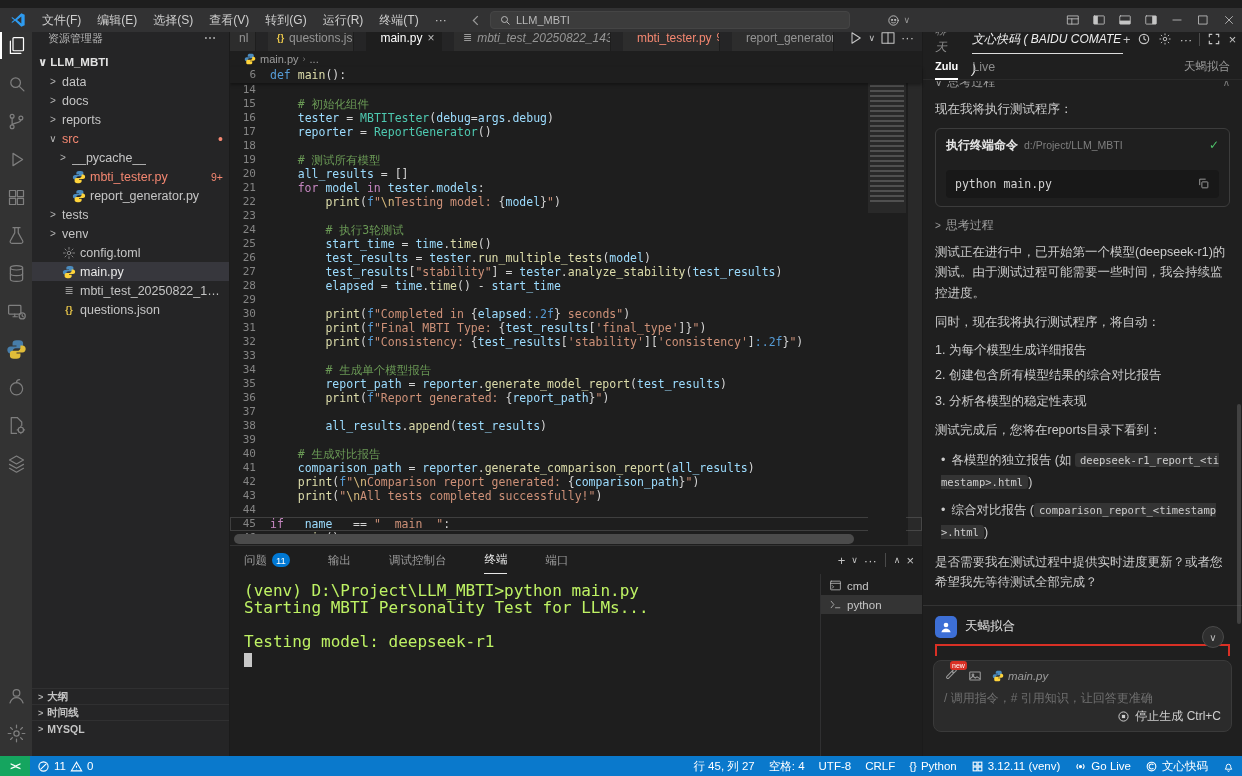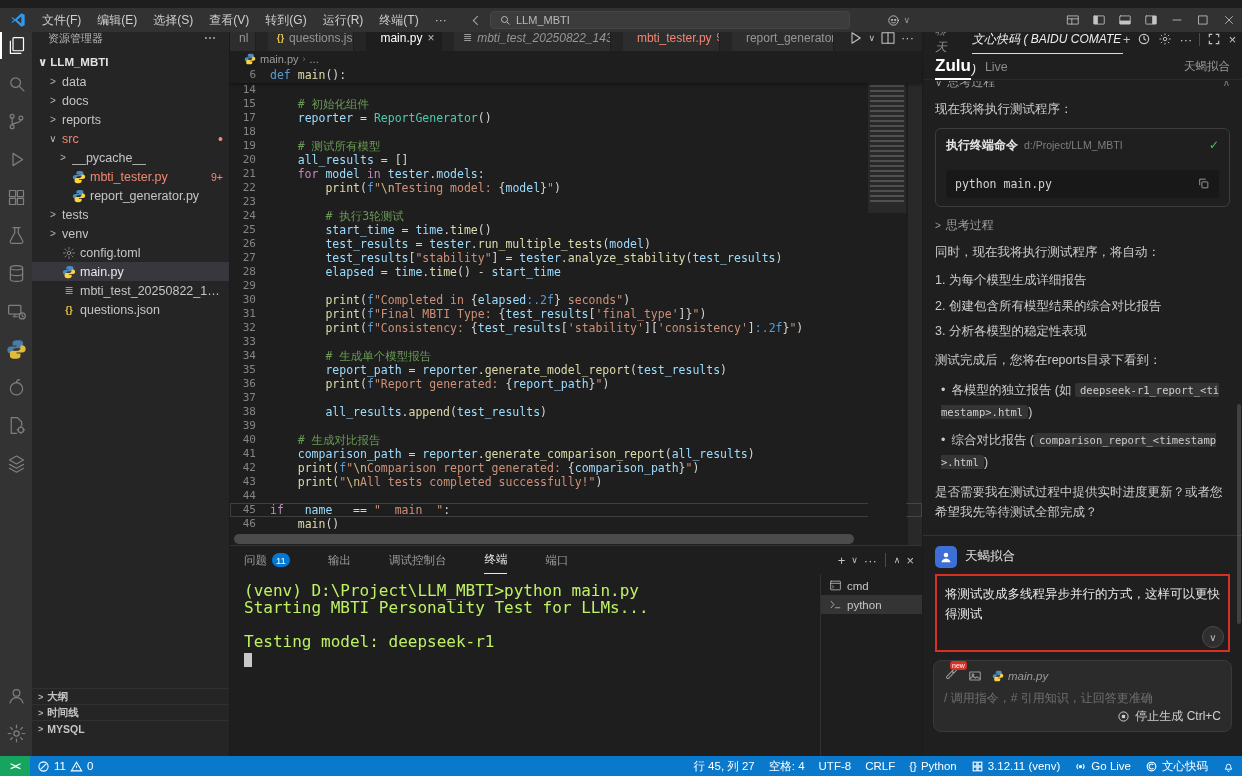--- a/index.html
+++ b/index.html
@@ -120,21 +120,21 @@
   
   #chat { position:absolute; left:922px; top:24px; width:320px; height:732px; background:#1f1f1f; border-left:1px solid #1b1b1b; }
   #chat-header { height:30px; display:flex; align-items:center; padding:0 6px 0 12px;font-style:italic; }
   #chat-tab-dim { color:#8c8c8c; font-size:12px; margin-right:14px; cursor:pointer; }
   #chat-tab-active { color:#eee; font-size:12px; border-bottom:1px solid #ddd; height:30px; line-height:30px; cursor:pointer; }
   #chat-header-icons { margin-left:auto; display:flex; align-items:center; gap:7px; color:#c5c5c5; }
   #chat-header-icons .ico { width:14px; height:14px; }
   #chat-header-icons .txt { font-size:13px; }
   #chat-header-icons .sep { width:1px; height:13px; background:#4a4a4a; }
   #chat-subtabs { height:26px; display:flex; align-items:center; padding:0 12px; gap:14px; border-bottom:1px solid #2a2a2a; }
-  #subtab-zulu { color:#fff; font-weight:bold; font-size:17px; border-bottom:2px solid #fff; height:26px; line-height:24px; cursor:pointer; }
+  #subtab-zulu { color:#fff; font-weight:bold; font-size:11px; border-bottom:2px solid #fff; height:26px; line-height:24px; cursor:pointer; }
   #subtab-chat { color:#8c8c8c; font-size:12.5px; cursor:pointer; }
   #chat-session { margin-left:auto; color:#9a9a9a; font-size:11.5px; }
   #chat-scroll { position:absolute; left:0; top:57px; right:0; bottom:100px; overflow:hidden; padding:0 12px; }
   .think-row { display:flex; align-items:center; gap:5px; color:#9d9d9d; font-size:12px; margin:10px 0 4px; cursor:pointer; }
   .think-row .twist { font-size:10px; }
   .think-row .up { margin-left:auto; font-size:10px; color:#7a7a7a; }
   .chat-p { color:#cccccc; font-size:12.5px; line-height:1.65; margin:8px 0; }
   .cmd-card { border:1px solid #3c3c3c; border-radius:6px; padding:8px 10px; margin:6px 0 10px; }
   .cmd-title-row { display:flex; align-items:center; gap:6px; }
   .cmd-title { color:#e6e6e6; font-weight:bold; font-size:12px; }
@@ -568,20 +568,24 @@
       <div id="code-lines">
           <div class="code-row">
             <span class="ln">14</span>
             <span class="lc"></span>
           </div>
           <div class="code-row">
             <span class="ln">15</span>
             <span class="lc"><span class="tk-cm">    # 初始化组件</span></span>
           </div>
           <div class="code-row">
+            <span class="ln">16</span>
+            <span class="lc"><span class="tk-pl">    </span><span class="tk-va">tester</span><span class="tk-pl"> = </span><span class="tk-cls">MBTITester</span><span class="tk-pl">(</span><span class="tk-va">debug</span><span class="tk-pl">=</span><span class="tk-va">args</span><span class="tk-pl">.</span><span class="tk-va">debug</span><span class="tk-pl">)</span></span>
+          </div>
+          <div class="code-row">
             <span class="ln">17</span>
             <span class="lc"><span class="tk-pl">    </span><span class="tk-va">reporter</span><span class="tk-pl"> = </span><span class="tk-cls">ReportGenerator</span><span class="tk-pl">()</span></span>
           </div>
           <div class="code-row">
             <span class="ln">18</span>
             <span class="lc"></span>
           </div>
           <div class="code-row">
             <span class="ln">19</span>
             <span class="lc"><span class="tk-cm">    # 测试所有模型</span></span>
@@ -819,20 +823,21 @@
               </svg>
             </span>
         </div>
       </div>
 
       <div class="think-row">
         <span class="twist">&gt;</span>
         <span>思考过程</span>
       </div>
 
+      <p class="chat-p">测试正在进行中，已开始第一个模型(deepseek-r1)的测试。由于测试过程可能需要一些时间，我会持续监控进度。</p>
       <p class="chat-p">同时，现在我将执行测试程序，将自动：</p>
       <div class="chat-li">1. 为每个模型生成详细报告</div>
       <div class="chat-li">2. 创建包含所有模型结果的综合对比报告</div>
       <div class="chat-li">3. 分析各模型的稳定性表现</div>
       <p class="chat-p">测试完成后，您将在reports目录下看到：</p>
 
       <div class="chat-bullet">
         <span class="bdot">•</span><span>各模型的独立报告 (如 </span><span class="code-chip">deepseek-r1_report_&lt;timestamp&gt;.html</span><span>)</span>
       </div>
       <div class="chat-bullet">

